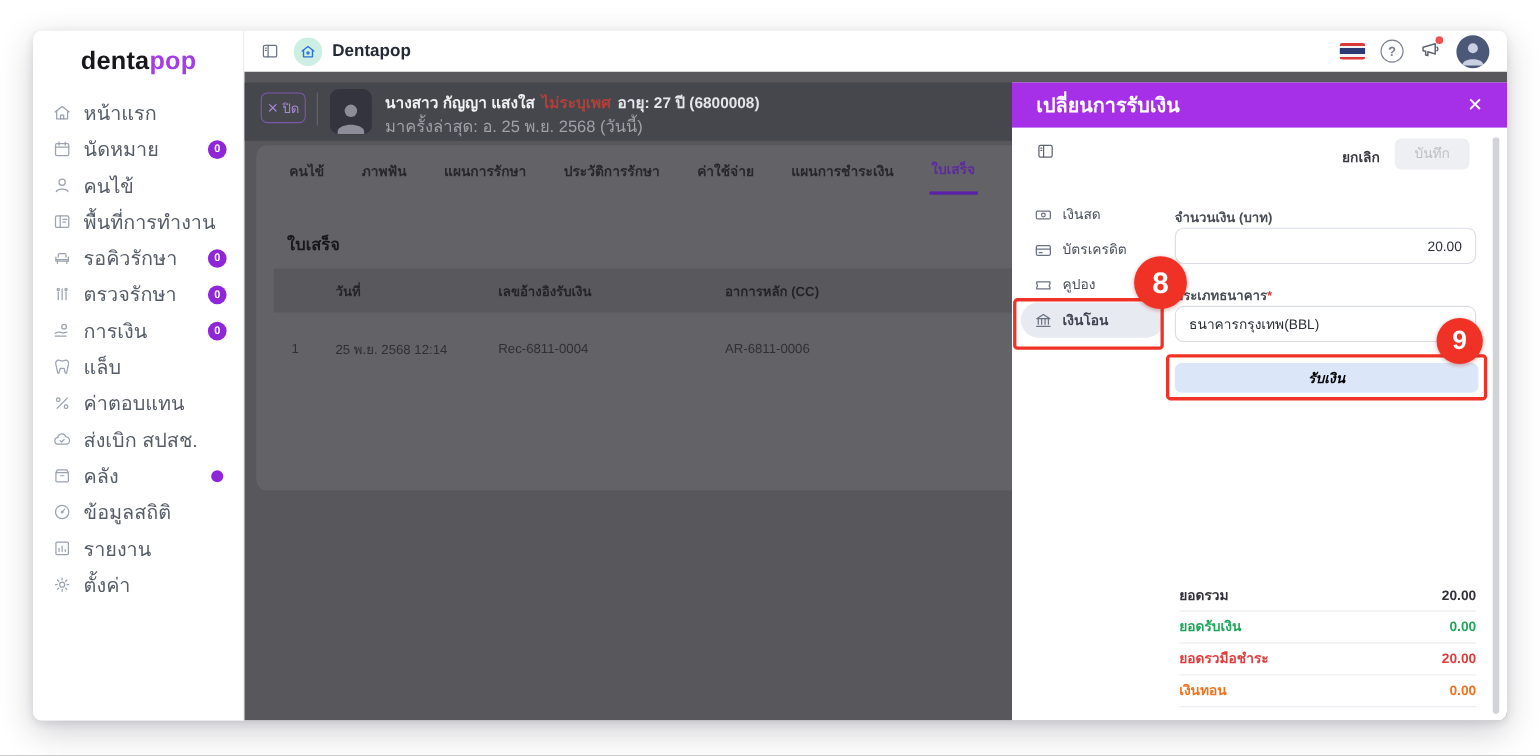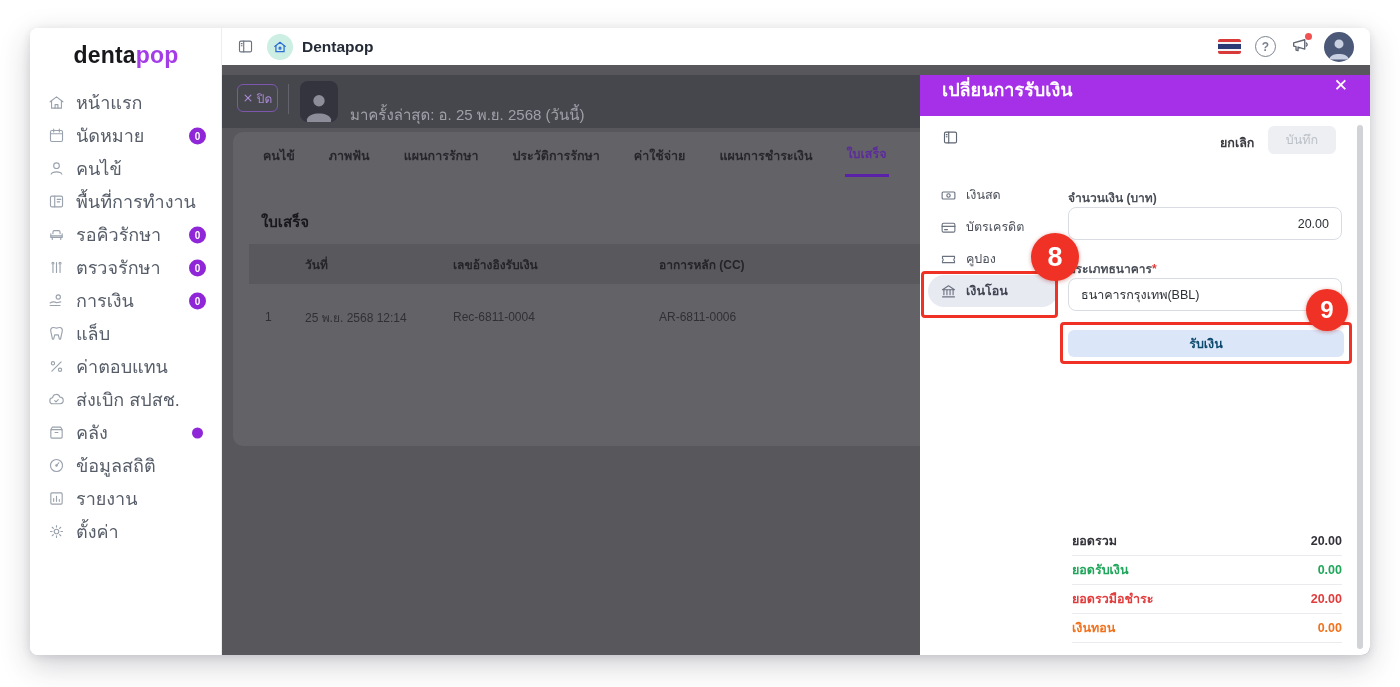--- a/index.html
+++ b/index.html
@@ -64,41 +64,41 @@
   .thead { position:absolute; left:16px; right:16px; top:112px; height:40px; background:#59595d;
            display:grid; grid-template-columns:40px 148px 206px 236px 1fr; align-items:center; padding-left:16px; }
   .thead div { font-size:12px; font-weight:bold; color:#232329; }
   .trow { position:absolute; left:16px; right:16px; top:168px; height:34px;
           display:grid; grid-template-columns:40px 148px 206px 236px 1fr; align-items:center; padding-left:16px; cursor:pointer; }
   .trow div { font-size:12px; color:#2f2f35; }
 
   
   .panel { position:absolute; left:890px; top:47px; width:450px; height:580px; background:#fff; z-index:10; }
   .panel-head { position:absolute; left:0; top:0; width:450px; height:41px; background:#a630e8;
-                display:flex; align-items:flex-start; }
+                display:flex; align-items:center; }
   .panel-title { margin-left:22px; font-size:18px; font-weight:bold; color:#fff; }
   .panel-close { margin-left:auto; margin-right:22px; color:#fff; font-size:17px; cursor:pointer; }
   .panel-collapse { position:absolute; left:21px; top:54px; color:#5d6570; cursor:pointer; }
   .cancel-link { position:absolute; left:300px; top:58px; font-size:12.5px; font-weight:bold; color:#3a3a40; cursor:pointer; }
   .save-btn { position:absolute; left:348px; top:51px; width:68px; height:28px; background:#edeff2; border:none;
               border-radius:6px; font-size:12.5px; color:#bcc0c7; cursor:default; }
   .methods { position:absolute; left:8px; top:104px; width:130px; }
   .method { height:32px; display:flex; align-items:center; padding-left:12px; border-radius:16px; cursor:pointer; }
   .method .ic { color:#6b7280; flex:0 0 17px; }
   .method .m-lbl { margin-left:9px; font-size:12.5px; color:#4b505a; white-space:nowrap; }
   .method.selected { background:#e8eaf2; }
   .method.selected .m-lbl { font-weight:bold; color:#3f4450; }
 
   .form-label { position:absolute; font-size:12px; font-weight:bold; color:#474c55; }
   .req { color:#e23b3b; }
   .f-input { position:absolute; left:148px; width:274px; height:33px; border:1px solid #d9dde3; border-radius:8px;
              background:#fff; font-size:12.5px; color:#2c3036; display:flex; align-items:center; padding:0 12px; }
   .f-input.right { justify-content:flex-end; }
   .receive-btn { position:absolute; left:148px; top:255px; width:276px; height:27px; background:#dbe7f9; border:none;
-                 border-radius:6px; font-size:12.5px; font-weight:bold; color:#0c4a6e; cursor:pointer; }
+                 border-radius:6px; font-size:12.5px; font-weight:bold; color:#000000; cursor:pointer;font-style:italic; }
 
   .summary { position:absolute; left:152px; top:452px; width:270px; }
   .sum-row { height:29px; display:flex; align-items:center; justify-content:space-between; border-bottom:1px solid #e9ebef; }
   .sum-row span { font-size:12.5px; font-weight:bold; }
   .sum-total span { color:#32323a; }
   .sum-received span { color:#1fa65a; }
   .sum-remaining span { color:#e23b3b; }
   .sum-change span { color:#f2711c; }
 
   .panel-scroll { position:absolute; left:437px; top:50px; width:6px; height:524px; background:#d2d3d7; border-radius:3px; }
@@ -270,20 +270,21 @@
           </svg>
         <span>ปิด</span>
       </div>
       <div class="pb-divider"></div>
       <div class="pt-avatar">
         <svg width="34" height="34" viewBox="0 0 24 24" fill="#8d8d99">
             <circle cx="12" cy="9" r="4"></circle>
             <path d="M3.5 22c1.4-5.4 15.6-5.4 17 0v2h-17v-2z"></path>
           </svg>
       </div>
+      <div class="pt-name-line"><span>นางสาว กัญญา แสงใส</span><span class="gender">ไม่ระบุเพศ</span><span class="age">อายุ: 27 ปี (6800008)</span></div>
       <div class="pt-sub">มาครั้งล่าสุด: อ. 25 พ.ย. 2568 (วันนี้)</div>
     </div>
 
     <div class="card">
       <div class="tabs">
         <span class="tab">คนไข้</span>
         <span class="tab">ภาพฟัน</span>
         <span class="tab">แผนการรักษา</span>
         <span class="tab">ประวัติการรักษา</span>
         <span class="tab">ค่าใช้จ่าย</span>

